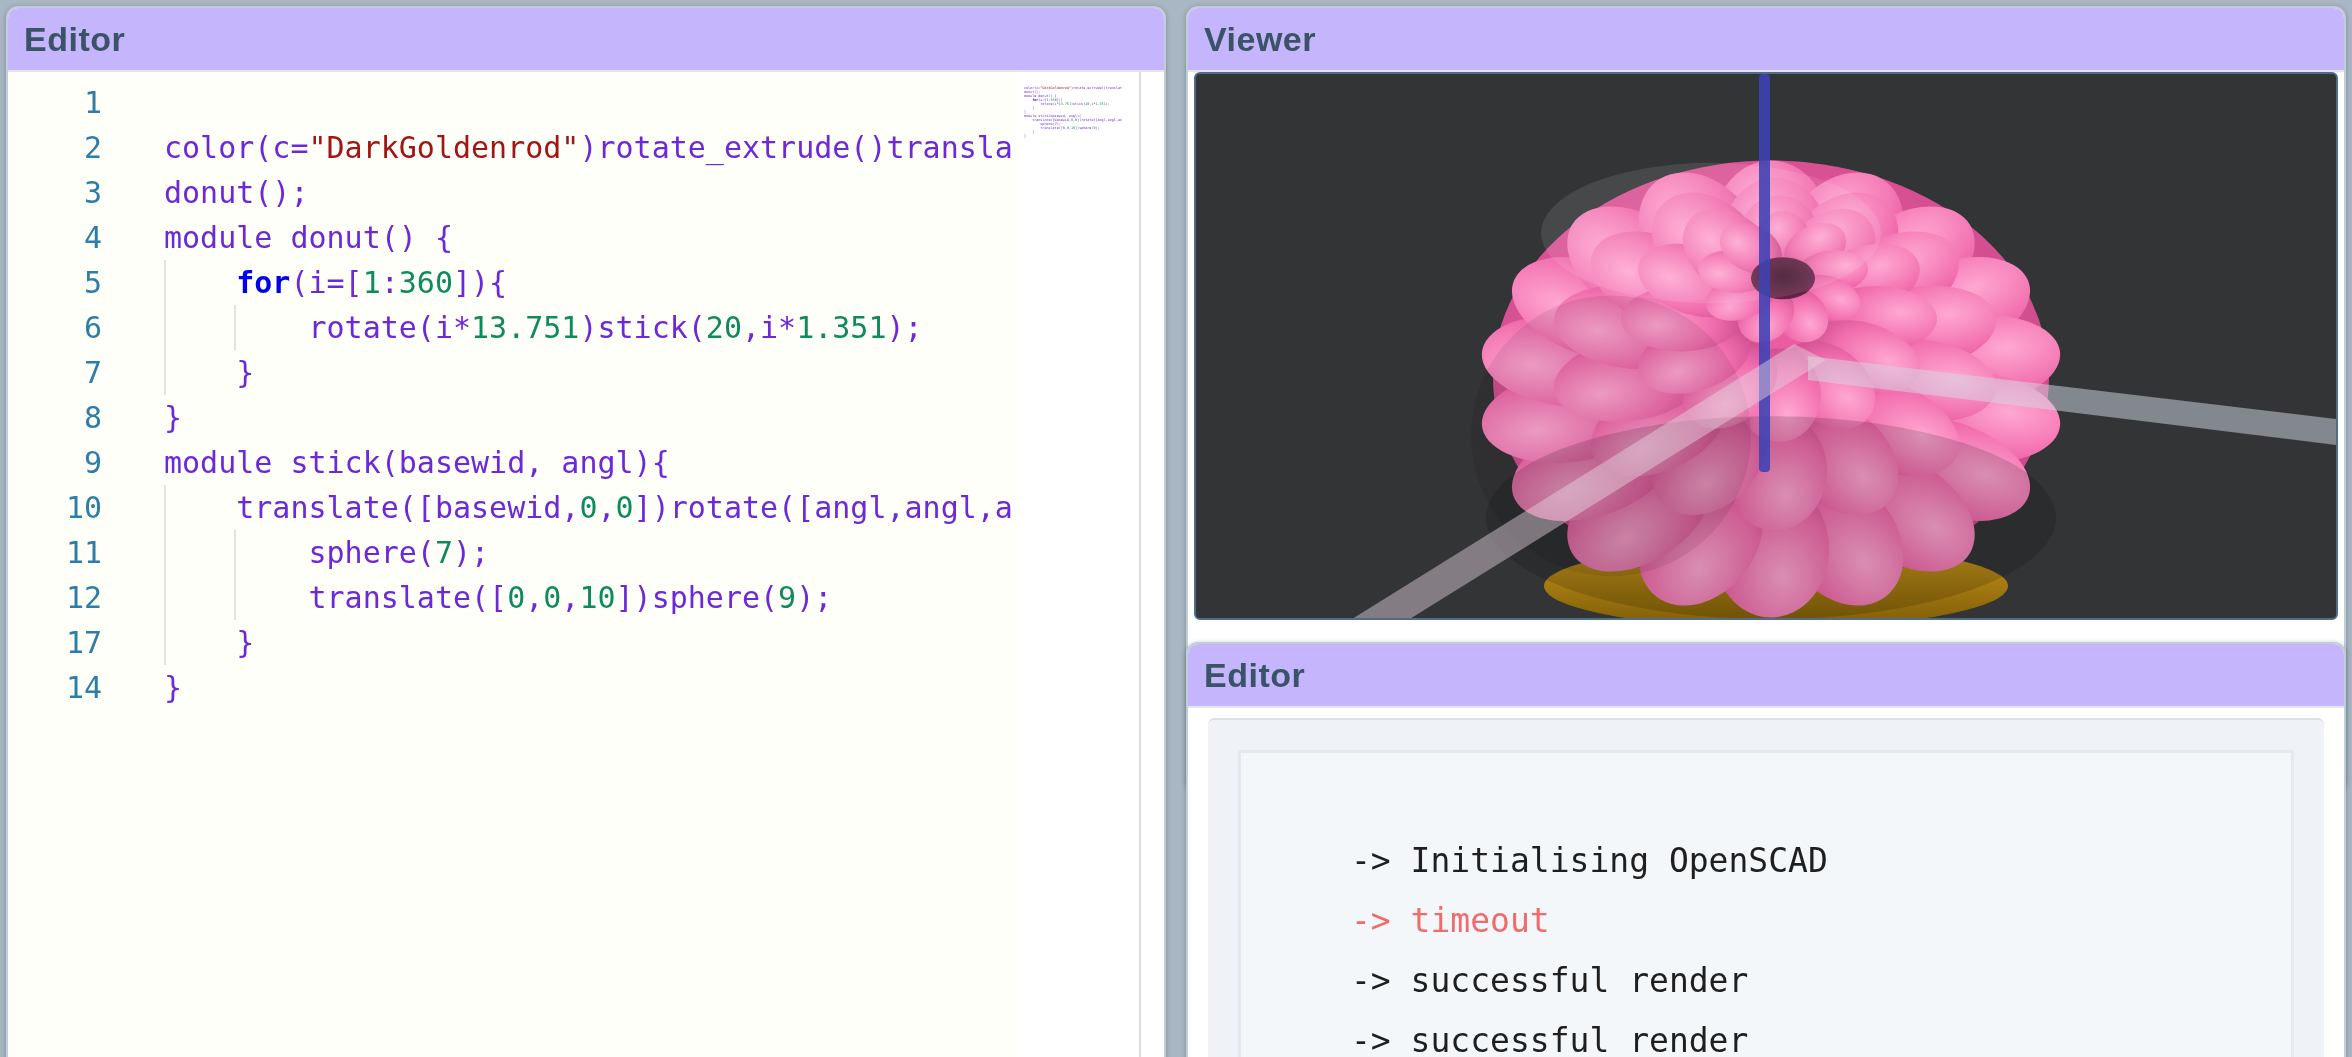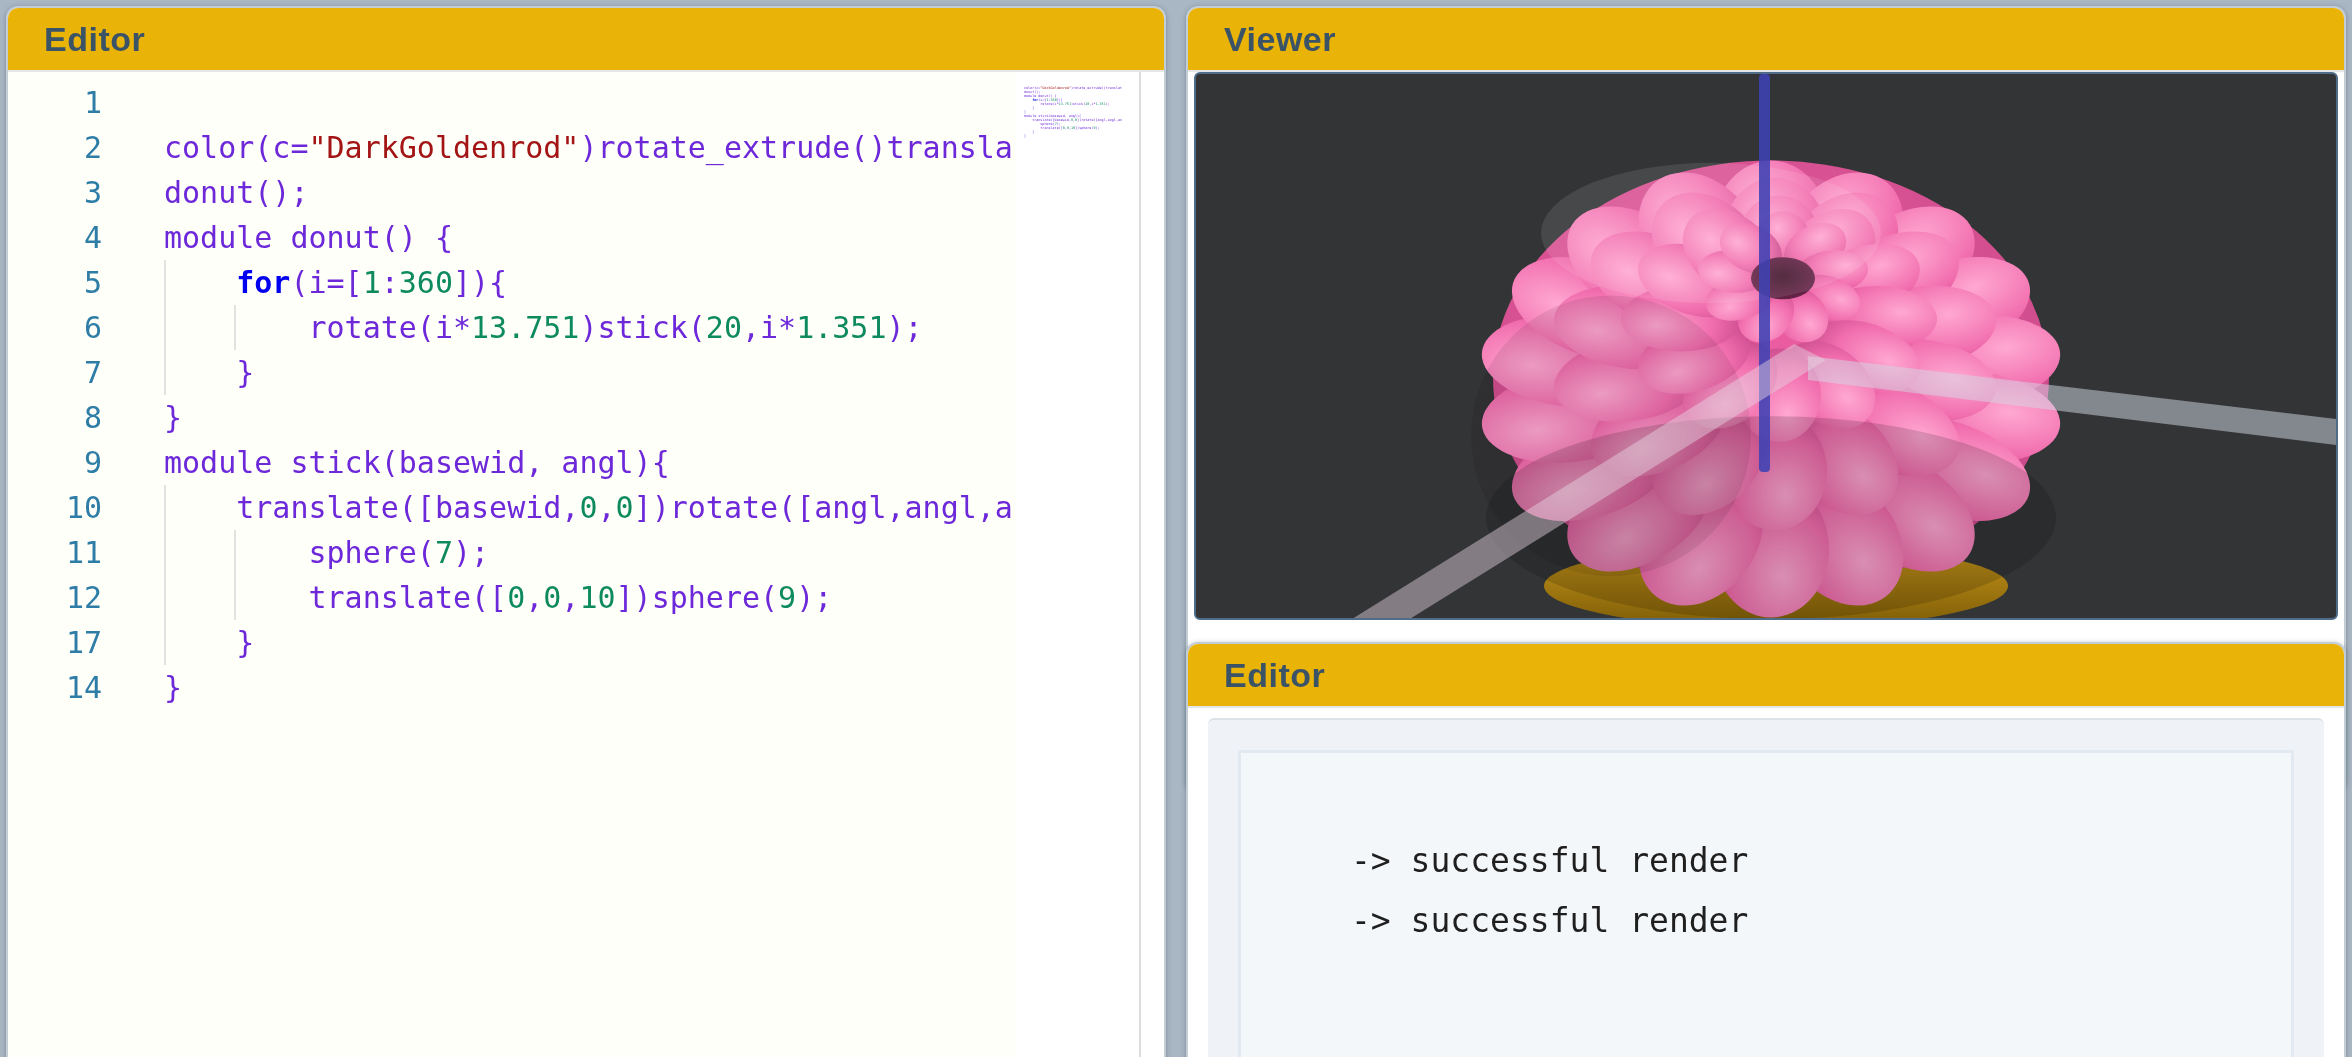--- a/index.html
+++ b/index.html
@@ -7,22 +7,22 @@
     width:2352px;height:1057px;overflow:hidden;position:relative;
     background:#a9b6c4;
     font-family:"Liberation Sans", sans-serif;
   }
   .panel{
     position:absolute;background:#ffffff;border:2px solid #c3cdd6;
     border-radius:12px;box-shadow:0 1px 5px rgba(40,55,70,.35);
     overflow:hidden;box-sizing:border-box;
   }
   .panel-header{
-    height:62px;display:flex;align-items:center;padding-left:36px;
-    border-bottom:2px solid #e4e6e8;background:#eab308;
+    height:62px;display:flex;align-items:center;padding-left:16px;
+    border-bottom:2px solid #e4e6e8;background:#c4b5fd;
   }
   .panel-title{
     font-size:34px;font-weight:bold;color:#3b5366;letter-spacing:.5px;
   }
   
   #editor-panel{left:6px;top:6px;width:1160px;height:1100px;}
   #code-region{
     position:absolute;left:0;top:64px;right:0;bottom:0;background:#fffffa;
     font-family:"DejaVu Sans Mono", monospace;font-size:30px;
   }
@@ -227,20 +227,22 @@
     </svg>
   </div>
 </div>
 
 <div class="panel" id="console-panel">
   <div class="panel-header">
     <span class="panel-title">Editor</span>
   </div>
   <div id="console-outer">
     <div id="console-inner">
+        <div class="msg">-&gt; Initialising OpenSCAD</div>
+        <div class="msg msg-error">-&gt; timeout</div>
         <div class="msg">-&gt; successful render</div>
         <div class="msg">-&gt; successful render</div>
       </div>
   </div>
 </div>
 
 <div id="gutter-col"></div>
 <div id="gutter-row"></div>
 
 </body></html>

